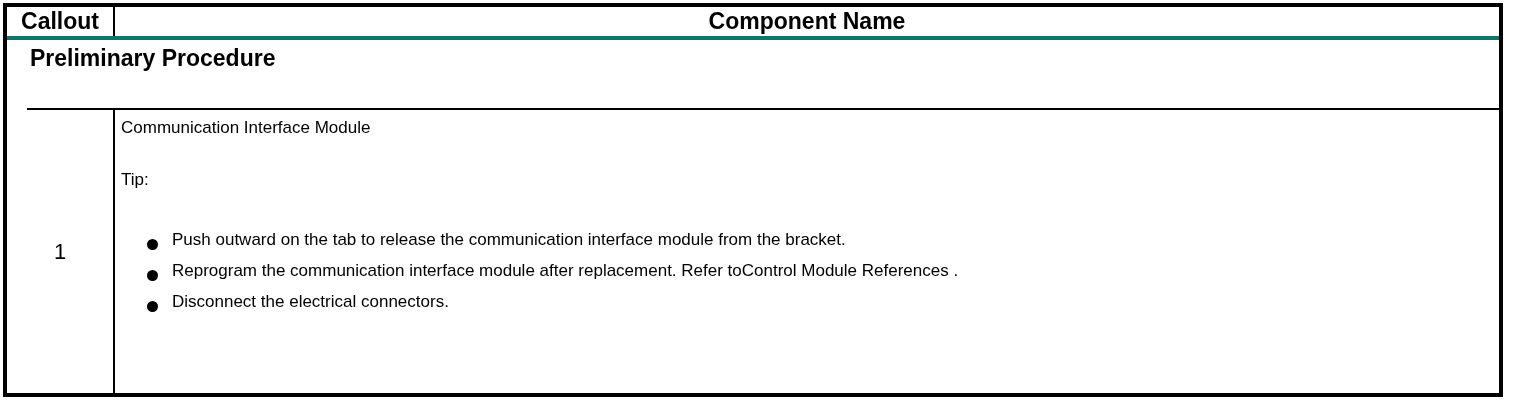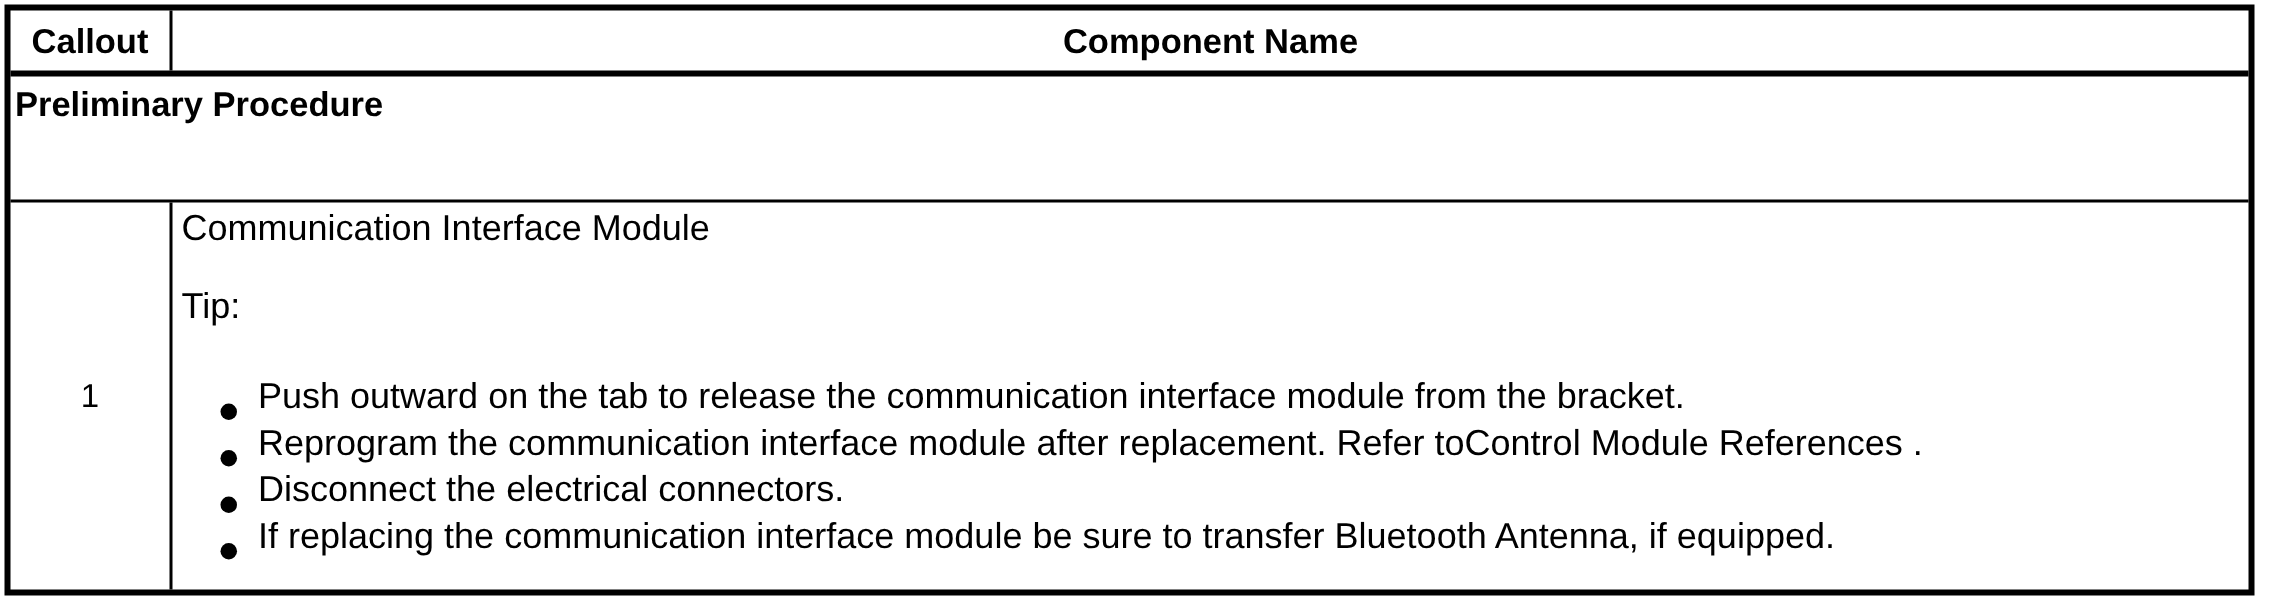--- a/index.html
+++ b/index.html
@@ -22,45 +22,46 @@
     top: 3px;
     width: 1500px;
     height: 394px;
     border: 4px solid #000000;
     background: #ffffff;
     display: flex;
     flex-direction: column;
   }
   .header-row {
     flex: none;
-    height: 44px;
-    border-bottom: 4px solid #000000;
+    height: 33px;
+    border-bottom: 4px solid #0f766e;
     display: flex;
     justify-content: flex-end;
   }
   .callout-col {
     width: 108px;
     flex: none;
     border-right: 2px solid #000000;
   }
   .header-cell {
     display: flex;
     align-items: center;
     justify-content: center;
     font-weight: bold;
     font-size: 23px;
   }
   .name-header { flex: 1; border-radius: 14px; }
   .prelim-row {
     flex: none;
-    height: 84px;
+    height: 70px;
     border-bottom: 2px solid #000000;
     padding: 5px 8px 0 3px;
     font-size: 22px;
     overflow: hidden;
+    margin-left: 20px;
   }
   .prelim-title {
     font-weight: bold;
     font-size: 23px;
     line-height: 26px;
   }
   .prelim-text {
     margin-top: 33px;
     line-height: 26px;
     white-space: nowrap;
@@ -72,37 +73,37 @@
   }
   .callout-cell {
     display: flex;
     align-items: center;
     justify-content: center;
     font-size: 22px;
   }
   .content-cell {
     flex: 1;
     padding: 4px 10px 0 6px;
-    font-size: 24px;
+    font-size: 17px;
     overflow: hidden;
   }
   .component-name {
     line-height: 28px;
   }
   .tip-label {
     font-weight: normal;
     margin-top: 24px;
     line-height: 28px;
   }
   .bullet-list {
     margin-top: 30px;
   }
   .bullet-item {
     display: flex;
-    align-items: flex-end;
+    align-items: center;
     line-height: 31px;
   }
   .bullet-dot {
     width: 11px;
     height: 11px;
     border-radius: 50%;
     background: #000000;
     flex: none;
     margin: 10px 14px 0 26px;
   }
@@ -137,21 +138,17 @@
           <span class="bullet-text">Push outward on the tab to release the communication interface module from the bracket.</span>
         </div>
         <div class="bullet-item">
           <span class="bullet-dot"></span>
           <span class="bullet-text">Reprogram the communication interface module after replacement. Refer toControl Module References .</span>
         </div>
         <div class="bullet-item">
           <span class="bullet-dot"></span>
           <span class="bullet-text">Disconnect the electrical connectors.</span>
         </div>
-        <div class="bullet-item">
-          <span class="bullet-dot"></span>
-          <span class="bullet-text">If replacing the communication interface module be sure to transfer Bluetooth Antenna, if equipped.</span>
-        </div>
       </div>
     </div>
   </div>
 
 </div>
 
 </body></html>

